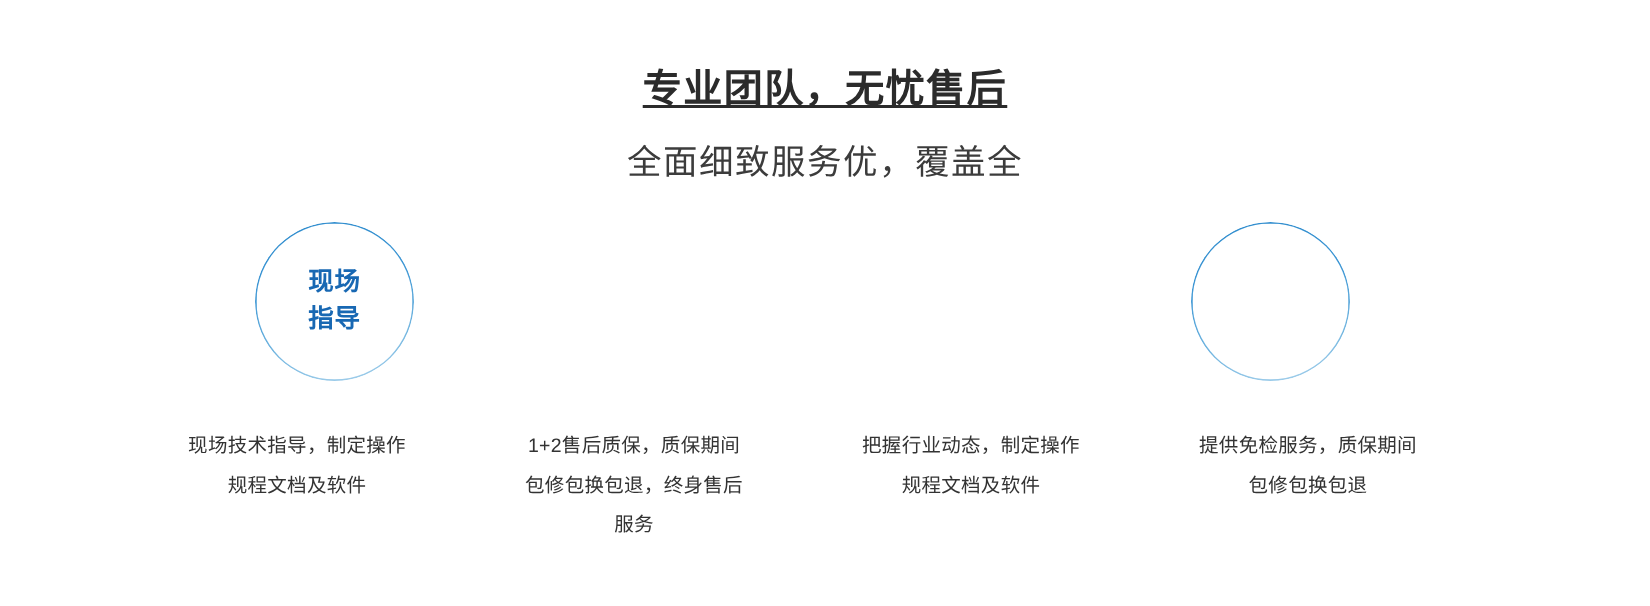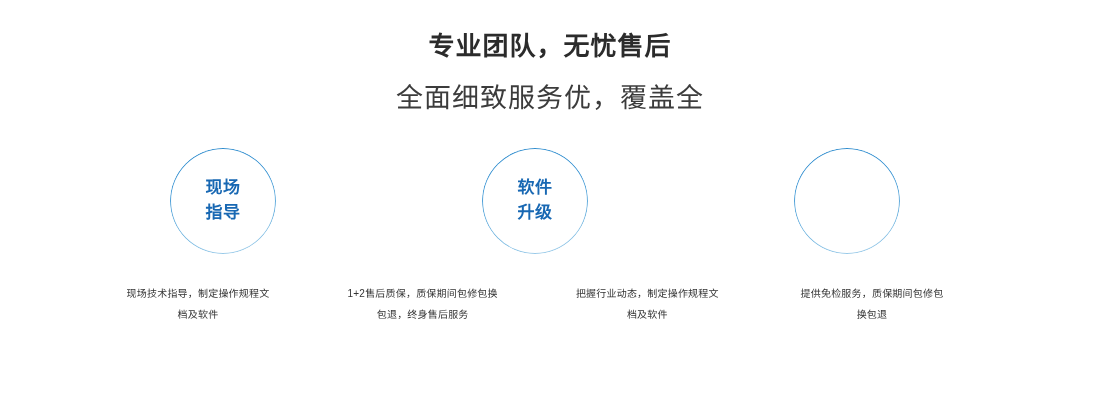--- a/index.html
+++ b/index.html
@@ -30,25 +30,26 @@
     text-align: center;
     padding-top: 27px;
   }
 
   .main-title {
     font-size: 26px;
     font-weight: bold;
     color: #2b2b2b;
     letter-spacing: 1px;
     line-height: 1.25;
-    margin: 3px;
+    margin: 16px;
+    text-decoration: underline;
   }
 
   .sub-title {
-    font-size: 27px;
+    font-size: 23px;
     font-weight: normal;
     color: #3c3c3c;
     letter-spacing: 1px;
     line-height: 1.3;
     margin: 18px 0 0 0;
   }
 
   
   .features-row {
     position: absolute;
@@ -117,21 +118,21 @@
     width: 826px;
     display: flex;
     flex-direction: row;
     justify-content: space-between;
     align-items: flex-start;
   }
 
   .caption-cell {
     width: 152px;
     text-align: center;
-    font-size: 10px;
+    font-size: 13px;
     color: #333333;
     line-height: 2.05;
     letter-spacing: 0.2px;
   }
 </style>
 </head>
 <body>
 
 <div class="section">
 
@@ -144,27 +145,20 @@
 
     <div class="feature-item">
       <div class="feature-circle">
         <span class="ring"></span>
         <span class="circle-label">现场
 指导</span>
       </div>
     </div>
 
 
-    <div class="feature-item">
-      <div class="feature-circle">
-        <span class="ring"></span>
-        <span class="circle-label">软件
-升级</span>
-      </div>
-    </div>
 
     <div class="feature-item">
       <div class="feature-circle">
         <span class="ring"></span>
       </div>
     </div>
 
 
   </div>
 

